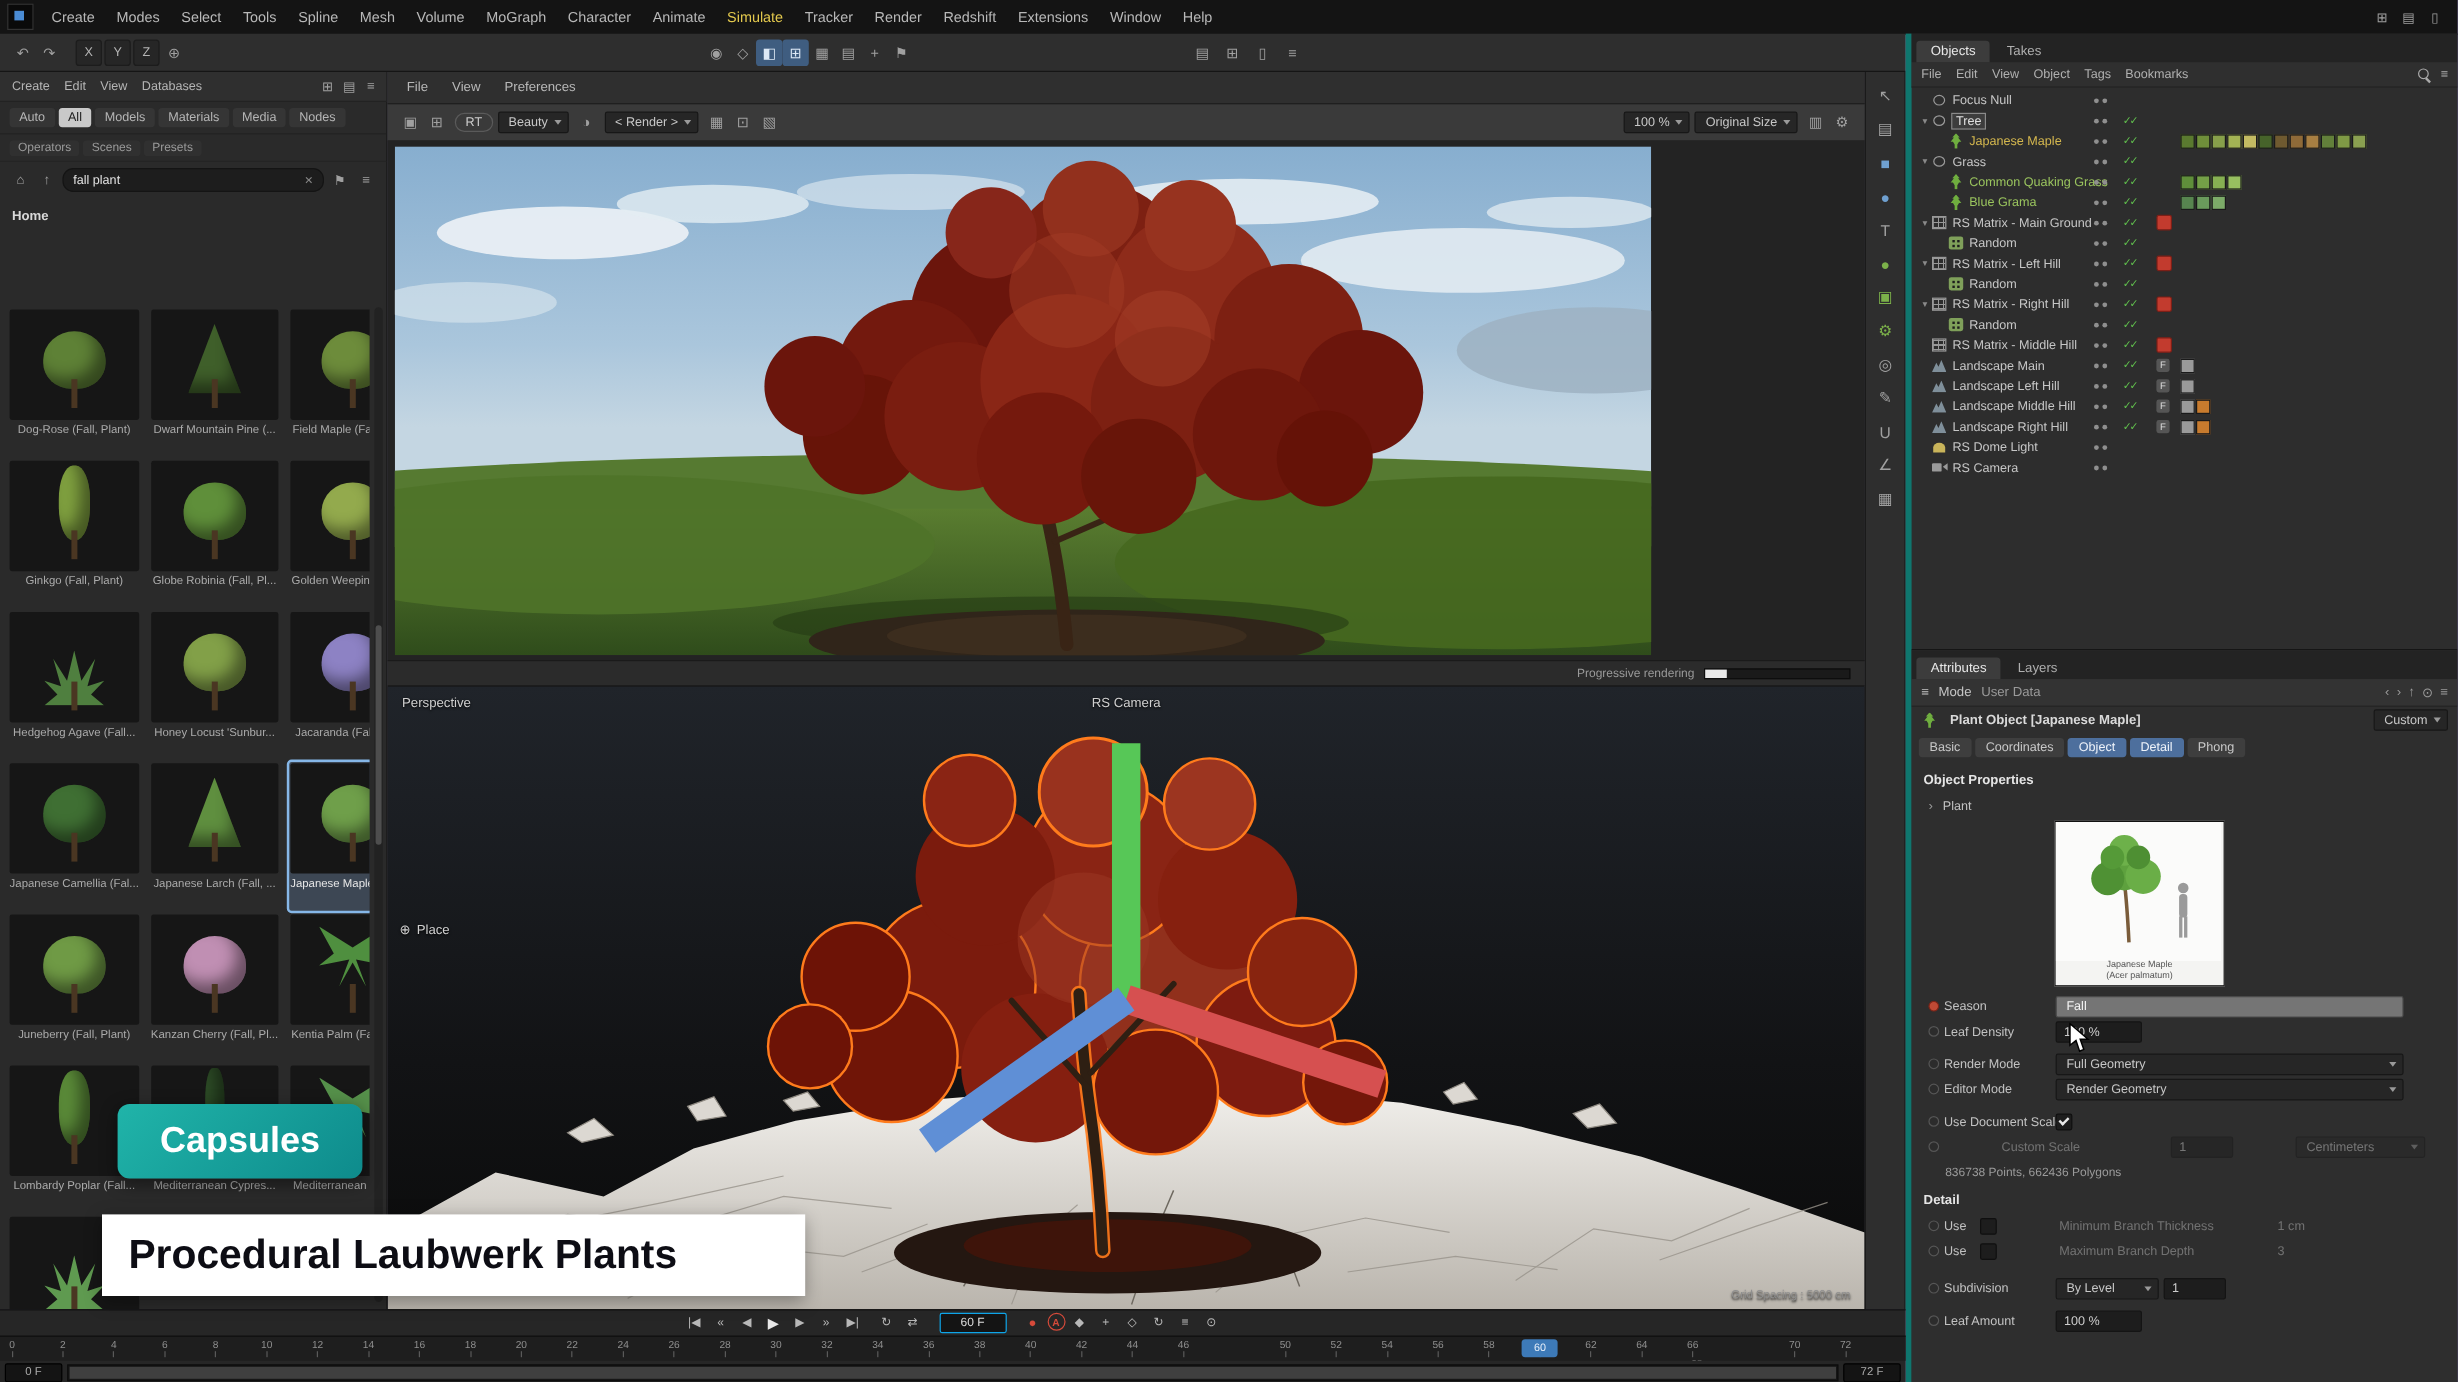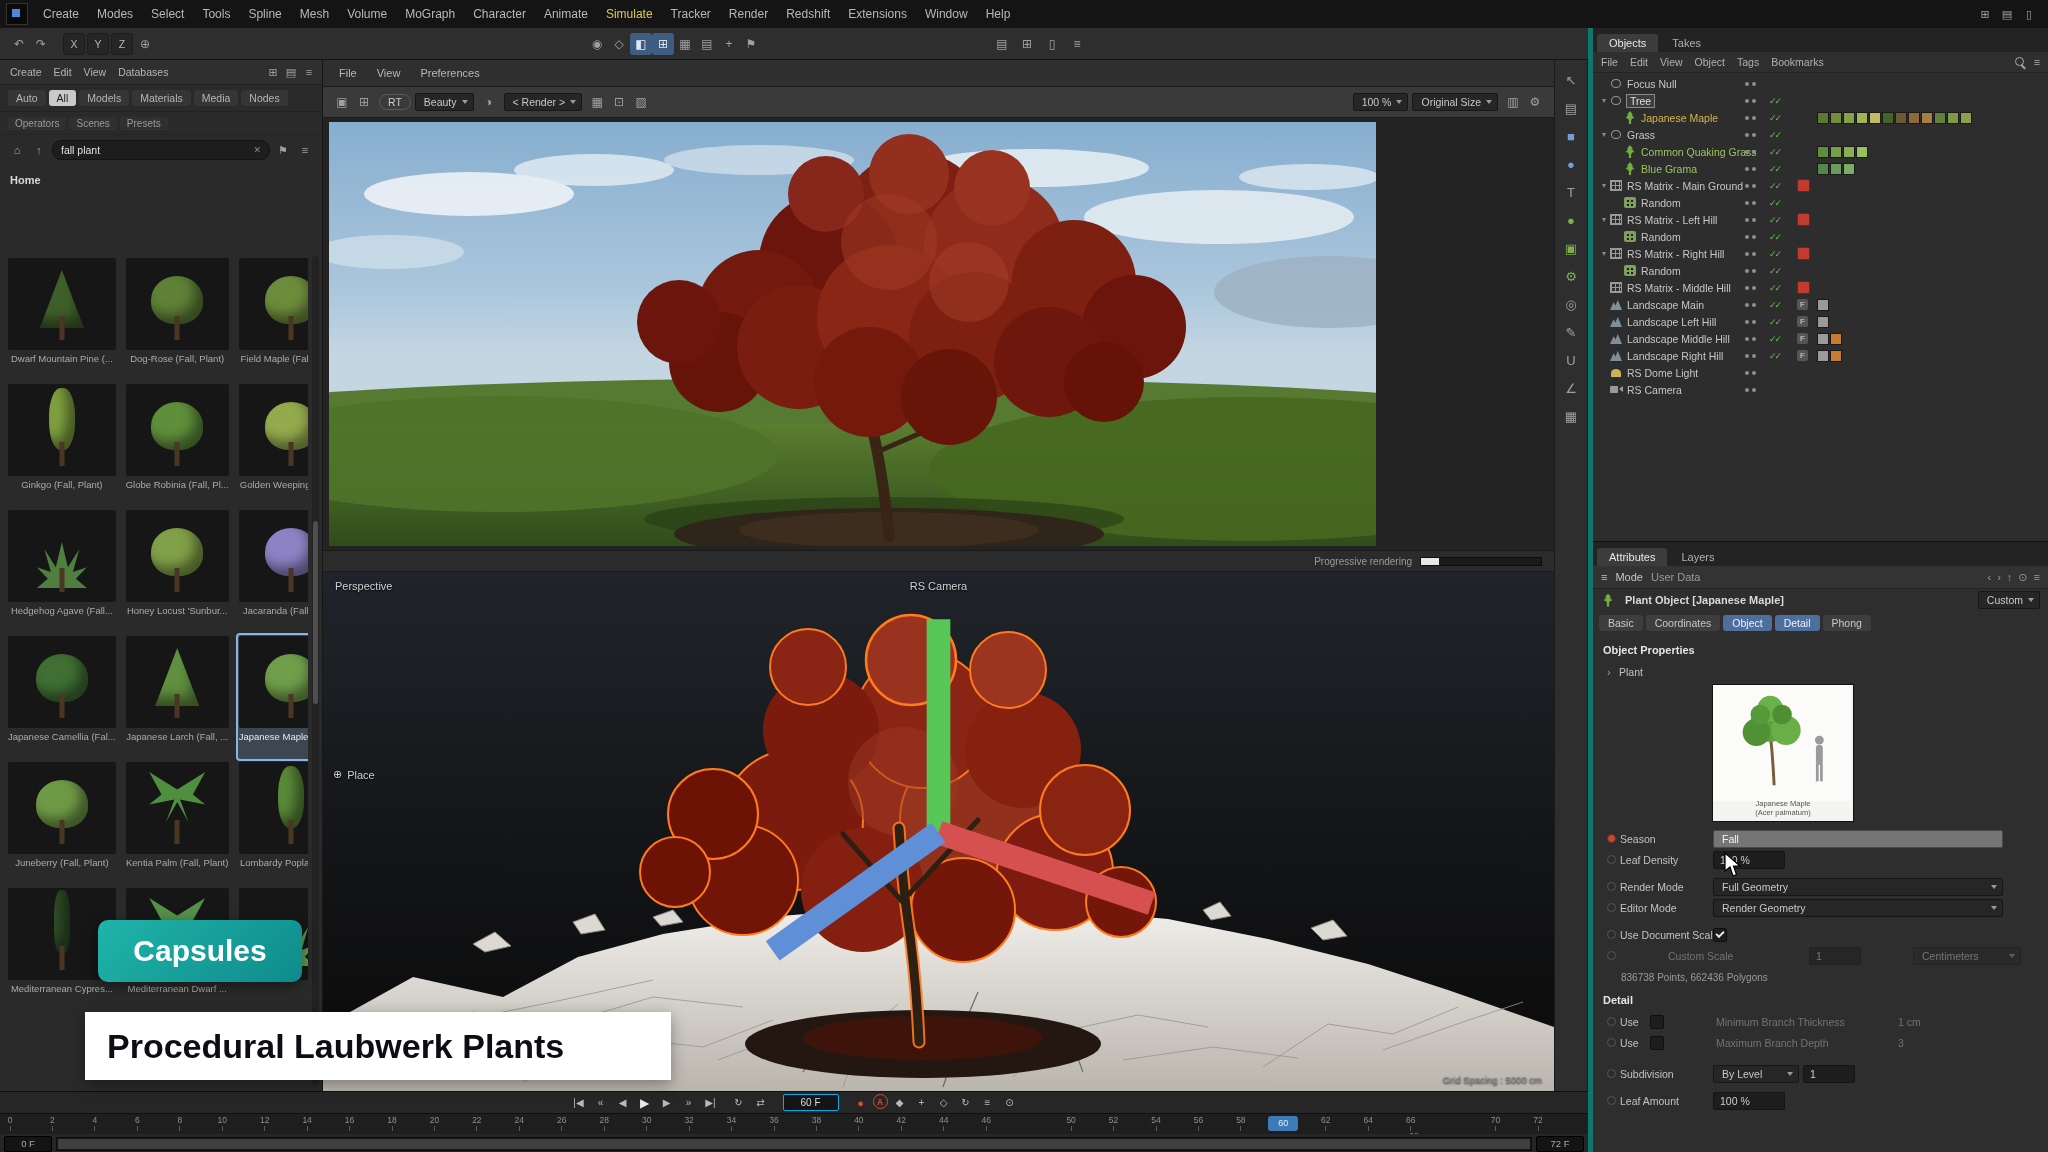--- a/index.html
+++ b/index.html
@@ -309,34 +309,34 @@
       <div class="searchbox">
         <span>fall plant</span>
         <span class="clear">✕</span>
       </div>
       <span class="icon sm">⚑</span>
       <span class="icon sm">≡</span>
     </div>
     <div class="ab-home">Home</div>
     <div class="asset-grid">
 
-    <div class="asset-item conifer" style="--c: #3f5f2a;">
+    <div class="asset-item" style="--c: #5e8136;">
+          <div class="thumb">
+            <span class="crown"></span>
+            <span class="trunk"></span>
+          </div>
+          <div class="asset-label">Dog-Rose (Fall, Plant)</div>
+        </div>
+        <div class="asset-item conifer" style="--c: #3f5f2a;">
           <div class="thumb">
             <span class="crown"></span>
             <span class="trunk"></span>
           </div>
           <div class="asset-label">Dwarf Mountain Pine (...</div>
         </div>
-        <div class="asset-item" style="--c: #5e8136;">
-          <div class="thumb">
-            <span class="crown"></span>
-            <span class="trunk"></span>
-          </div>
-          <div class="asset-label">Dog-Rose (Fall, Plant)</div>
-        </div>
         <div class="asset-item" style="--c: #6d8c3b;">
           <div class="thumb">
             <span class="crown"></span>
             <span class="trunk"></span>
           </div>
           <div class="asset-label">Field Maple (Fall, Plant)</div>
         </div>
         <div class="asset-item columnar" style="--c: #7fa03f;">
           <div class="thumb">
             <span class="crown"></span>
@@ -399,20 +399,27 @@
             <span class="trunk"></span>
           </div>
           <div class="asset-label">Japanese Maple (Fall, ...</div>
         </div>
         <div class="asset-item" style="--c: #6f9a45;">
           <div class="thumb">
             <span class="crown"></span>
             <span class="trunk"></span>
           </div>
           <div class="asset-label">Juneberry (Fall, Plant)</div>
+        </div>
+        <div class="asset-item" style="--c: #c08fb3;">
+          <div class="thumb">
+            <span class="crown"></span>
+            <span class="trunk"></span>
+          </div>
+          <div class="asset-label">Kanzan Cherry (Fall, Pl...</div>
         </div>
         <div class="asset-item palm" style="--c: #4f8f3f;">
           <div class="thumb">
             <span class="crown"></span>
             <span class="trunk"></span>
           </div>
           <div class="asset-label">Kentia Palm (Fall, Plant)</div>
         </div>
         <div class="asset-item columnar" style="--c: #5a8a38;">
           <div class="thumb">

